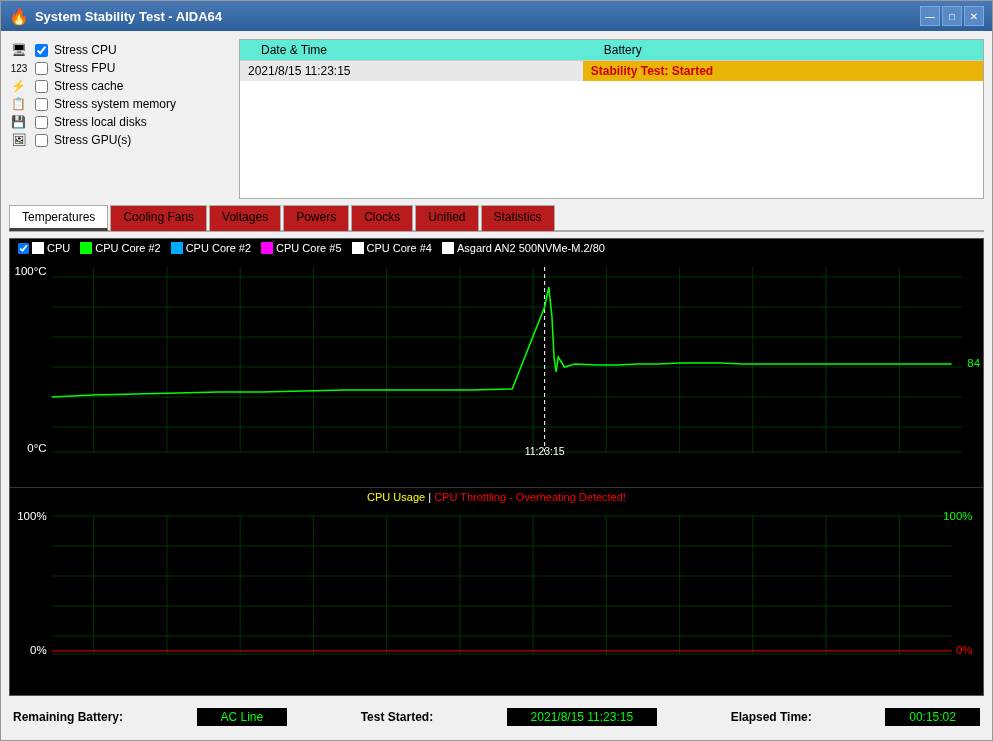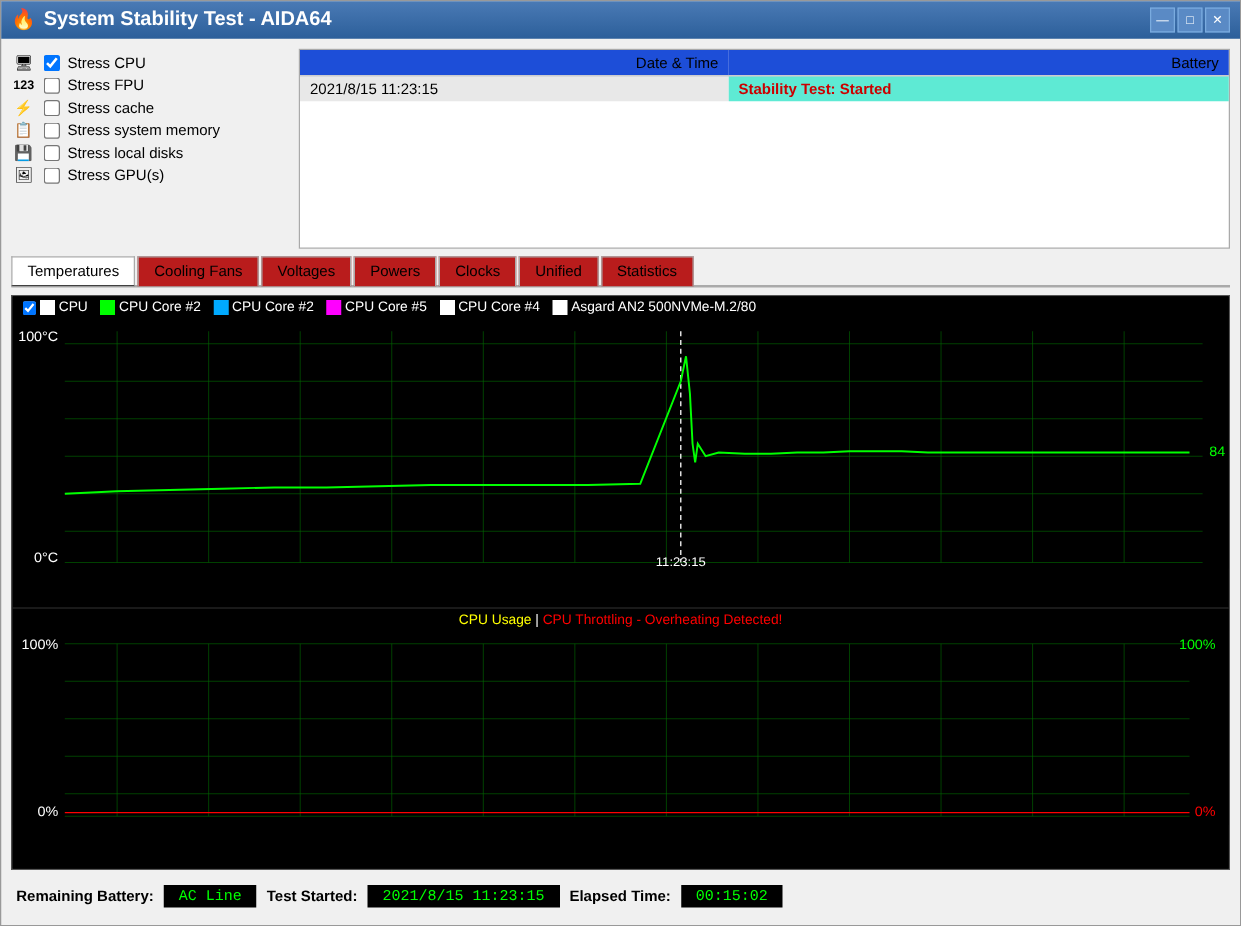--- a/index.html
+++ b/index.html
@@ -31,21 +31,21 @@
     }
     .title-bar-left {
       display: flex;
       align-items: center;
       gap: 6px;
     }
     .title-icon {
       font-size: 16px;
     }
     .title-text {
-      font-size: 16px;
+      font-size: 13px;
       font-weight: bold;
     }
     .title-buttons {
       display: flex;
       gap: 2px;
     }
     .title-btn {
       width: 20px;
       height: 20px;
       background: #5a8ac5;
@@ -97,24 +97,24 @@
     .log-table {
       flex: 1;
       border: 1px solid #aaa;
       background: white;
     }
     .log-table table {
       width: 100%;
       border-collapse: collapse;
     }
     .log-table th {
-      background: #1d4ed8;
+      background: #5eead4;
       border-bottom: 1px solid #ccc;
-      padding: 3px 8px;
-      text-align: right;
+      padding: 3px 21px;
+      text-align: left;
       font-size: 12px;
       font-weight: normal;
     }
     .log-table td {
       padding: 3px 8px;
       font-size: 12px;
     }
     .status-started {
       color: #cc0000;
       font-weight: bold;
@@ -132,21 +132,21 @@
       border: 1px solid #aaa;
       border-bottom: none;
       cursor: pointer;
       background: #b91c1c;
       font-size: 12px;
       margin-right: 2px;
       margin-bottom: -1px;
     }
     .tab.active {
       background: white;
-      border-bottom: 1px solid #404040;
+      border-bottom: 3px solid #404040;
       z-index: 1;
     }
     .charts-area {
       flex: 1;
       display: flex;
       flex-direction: column;
       gap: 0;
       background: black;
       border: 1px solid #555;
       overflow: hidden;
@@ -185,30 +185,31 @@
       font-size: 11px;
       background: black;
     }
     .bottom-status {
       display: flex;
       align-items: center;
       gap: 8px;
       padding: 6px 4px;
       flex-shrink: 0;
       font-size: 12px;
+      justify-content: space-between;
     }
     .status-label {
       font-weight: bold;
     }
     .status-value {
       background: black;
       color: lime;
-      padding: 2px 12px;
-      font-size: 12px;
-      font-family: Liberation Mono, monospace;
+      padding: 2px 24px;
+      font-size: 12px;
+      font-family: Liberation Sans, sans-serif;
     }
     .buttons-row {
       display: flex;
       align-items: center;
       gap: 6px;
       padding: 4px 8px 6px 8px;
       flex-shrink: 0;
       border-top: 1px solid #ccc;
     }
     .btn {
@@ -261,21 +262,21 @@
 
     <div class="top-section">
       <div class="stress-options">
 
         <div class="stress-item">
           <span class="stress-icon">🖥</span>
           <input type="checkbox" checked="" style="">
           <span class="stress-label">Stress CPU</span>
         </div>
         <div class="stress-item">
-          <span class="stress-icon" style="font-size:10px;font-weight:bold;">123</span>
+          <span class="stress-icon" style="font-size:10px;font-weight:normal;">123</span>
           <input type="checkbox" style="">
           <span class="stress-label">Stress FPU</span>
         </div>
         <div class="stress-item">
           <span class="stress-icon">⚡</span>
           <input type="checkbox" style="">
           <span class="stress-label">Stress cache</span>
         </div>
         <div class="stress-item">
           <span class="stress-icon">📋</span>
@@ -298,21 +299,21 @@
         <table>
           <thead>
             <tr>
               <th>Date &amp; Time</th>
               <th>Battery</th>
             </tr>
           </thead>
           <tbody>
             <tr>
               <td style="background:#e8e8e8;">2021/8/15 11:23:15</td>
-              <td class="status-started" style="background:#5eead4;">Stability Test: Started</td>
+              <td class="status-started" style="background:#eab308;">Stability Test: Started</td>
             </tr>
           </tbody>
         </table>
       </div>
     </div>
 
     <div class="tabs-section">
       <div class="tab-bar">
         <div class="tab active">Temperatures</div>
         <div class="tab">Cooling Fans</div>

